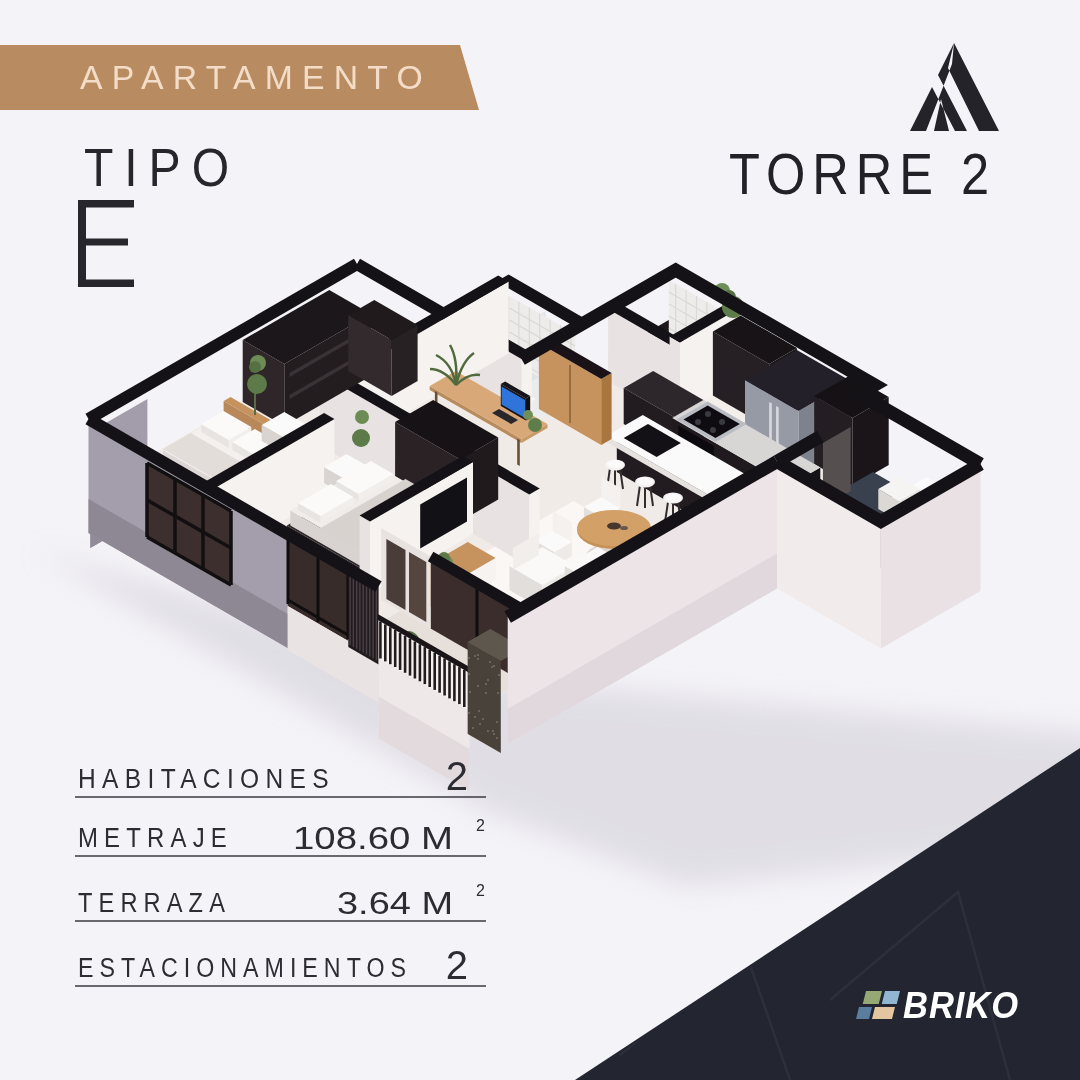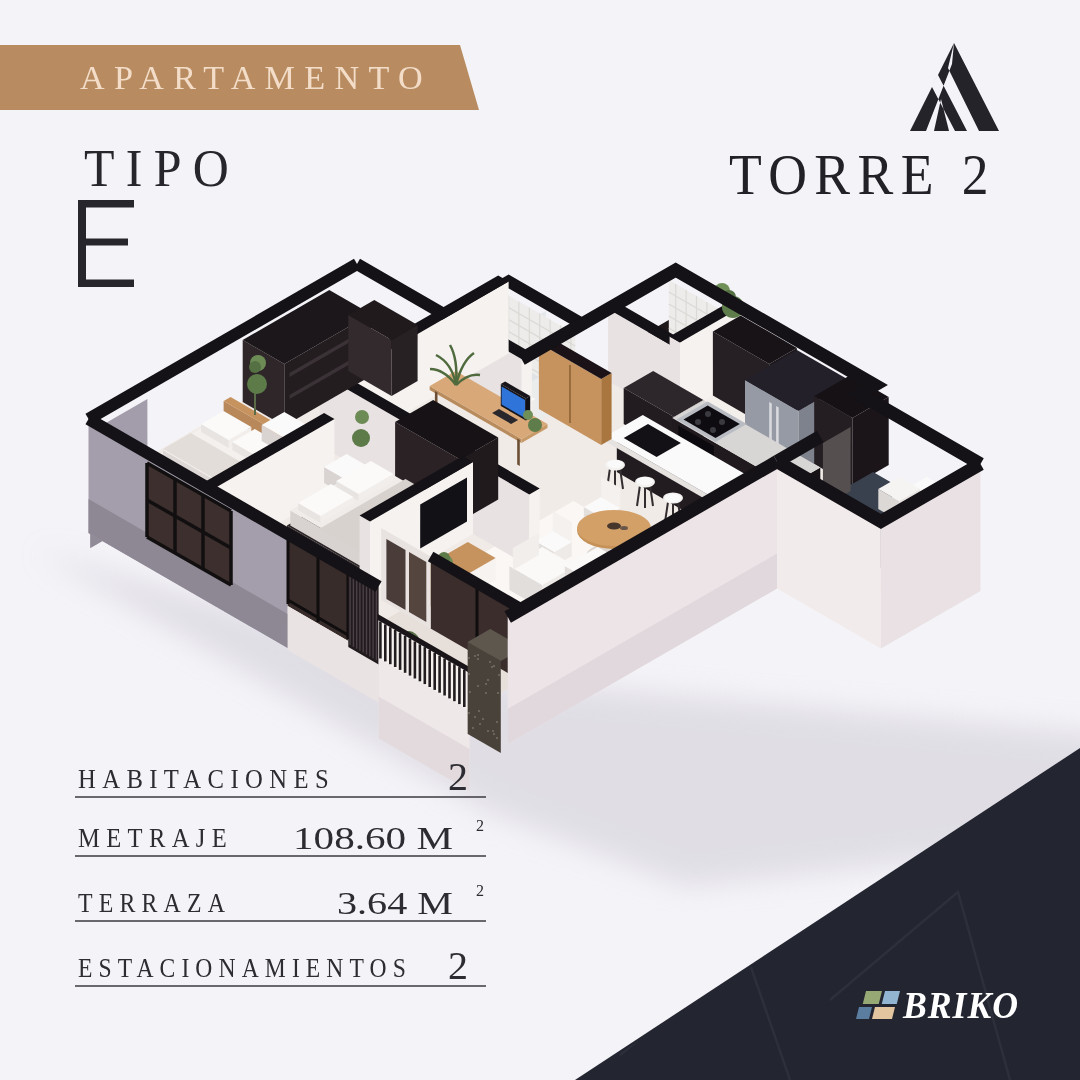--- a/index.html
+++ b/index.html
@@ -1,14 +1,14 @@
 <!DOCTYPE html>
 <html><head><meta charset="utf-8"><style>
 html,body{margin:0;padding:0;}
-#page{position:relative;width:1080px;height:1080px;overflow:hidden;background:#f4f3f7;font-family:Liberation Serif, serif;}
+#page{position:relative;width:1080px;height:1080px;overflow:hidden;background:#f4f3f7;font-family:Liberation Sans, sans-serif;}
 </style></head><body>
 <div id="page">
 <svg width="1080" height="1080" viewBox="0 0 1080 1080">
 <defs>
 <filter id="blur18" x="-30%" y="-30%" width="160%" height="160%">
           <feGaussianBlur stdDeviation="14"></feGaussianBlur>
         </filter>
 <clipPath id="wedgeclip">
           <polygon points="579,1080 1080,751 1080,1080"></polygon>
         </clipPath>

